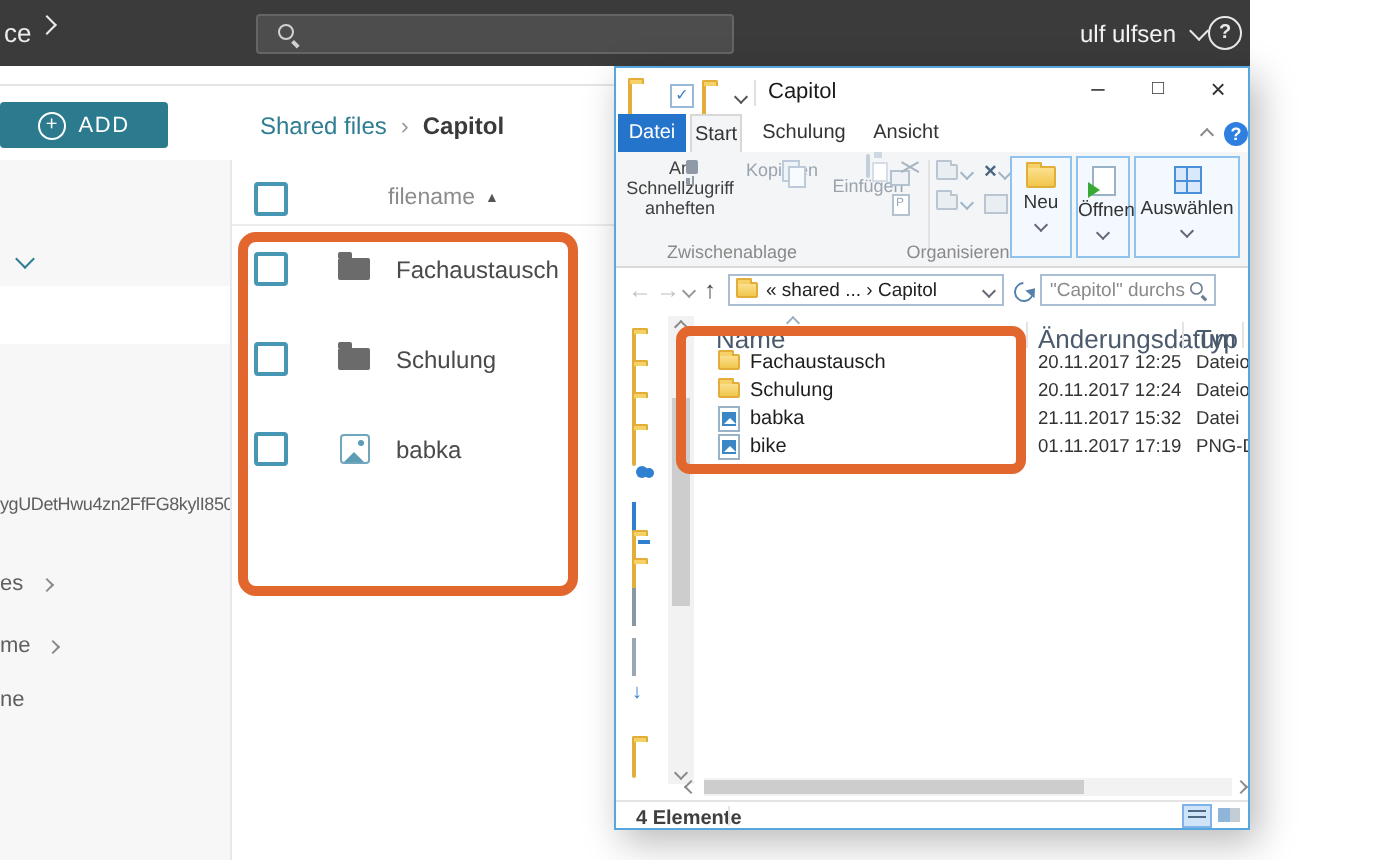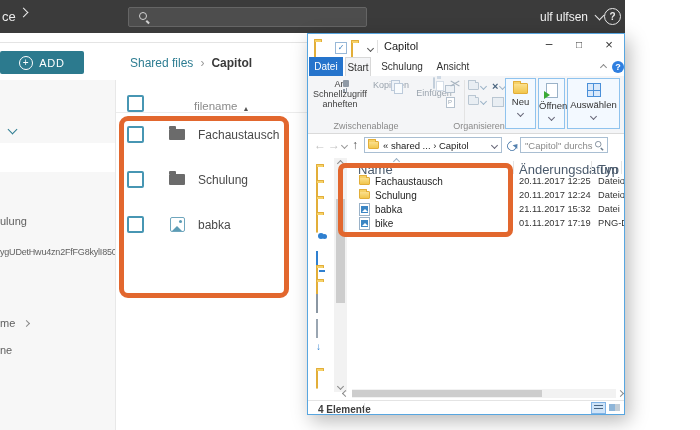--- a/index.html
+++ b/index.html
@@ -32,21 +32,21 @@
   .web-crumbs{position:absolute;left:130px;top:56px;display:flex;align-items:center;gap:7px;font-size:12px;}
   .wc-parent{color:#2e7d92;}
   .wc-sep{color:#9a9a9a;}
   .wc-current{color:#3a3a3a;font-weight:bold;}
   .web-sidebar{position:absolute;left:0;top:80px;width:115px;height:350px;background:#f7f7f7;border-right:1px solid #e8e8e8;}
   .sb-expand{position:absolute;left:9px;top:46px;color:#2e7d92;}
   .sb-active{position:absolute;left:0;top:63px;width:115px;height:29px;background:#fff;}
   .sb-item{position:absolute;left:0;font-size:11px;color:#5f5f5f;white-space:nowrap;display:flex;align-items:center;gap:9px;width:115px;overflow:hidden;}
   .sb-item .chev{color:#8a8a8a;flex:0 0 auto;}
   .sb-hash{font-size:9px;letter-spacing:-0.2px;}
-  .web-thead{position:absolute;left:116px;top:86px;width:191px;height:26px;display:flex;align-items:flex-end;border-bottom:1px solid #ececec;}
+  .web-thead{position:absolute;left:116px;top:86px;width:191px;height:26px;display:flex;align-items:center;border-bottom:1px solid #ececec;}
   .wcheck{width:13px;height:13px;border:2px solid #4796b3;border-radius:2px;background:#fff;flex:0 0 auto;}
   .web-thead .wcheck{margin-left:11px;}
   .th-label{margin-left:50px;font-size:11.5px;color:#8b8b8b;}
   .th-sort{margin-left:5px;font-size:7px;color:#555;}
   .web-rows{position:absolute;left:116px;top:112px;width:191px;}
   .wrow{display:flex;align-items:center;height:45px;}
   .wrow .wcheck{margin-left:11px;}
   .wicon{margin-left:25px;width:16px;display:flex;justify-content:center;flex:0 0 auto;}
   .wname{margin-left:13px;font-size:12px;color:#4a4a4a;}
   .folder-web{width:16px;height:11px;background:#6b6b6b;border-radius:1px;position:relative;}
@@ -200,25 +200,26 @@
 
   <div class="web-crumbs">
     <span class="wc-parent">Shared files</span>
     <span class="wc-sep">›</span>
     <span class="wc-current">Capitol</span>
   </div>
 
   <div class="web-sidebar">
     <span class="sb-expand chev down"></span>
     <div class="sb-active"></div>
-    <div class="sb-item" style="top:135px">
-      <span>ulung</span>
-    </div>
     <div class="sb-item sb-hash" style="top:167px">
       <span>ygUDetHwu4zn2FfFG8kylI850</span>
+    </div>
+    <div class="sb-item" style="top:206px">
+      <span>es</span>
+      <span class="chev right sm"></span>
     </div>
     <div class="sb-item" style="top:237px">
       <span>me</span>
       <span class="chev right sm"></span>
     </div>
     <div class="sb-item" style="top:264px">
       <span>ne</span>
     </div>
   </div>
 

